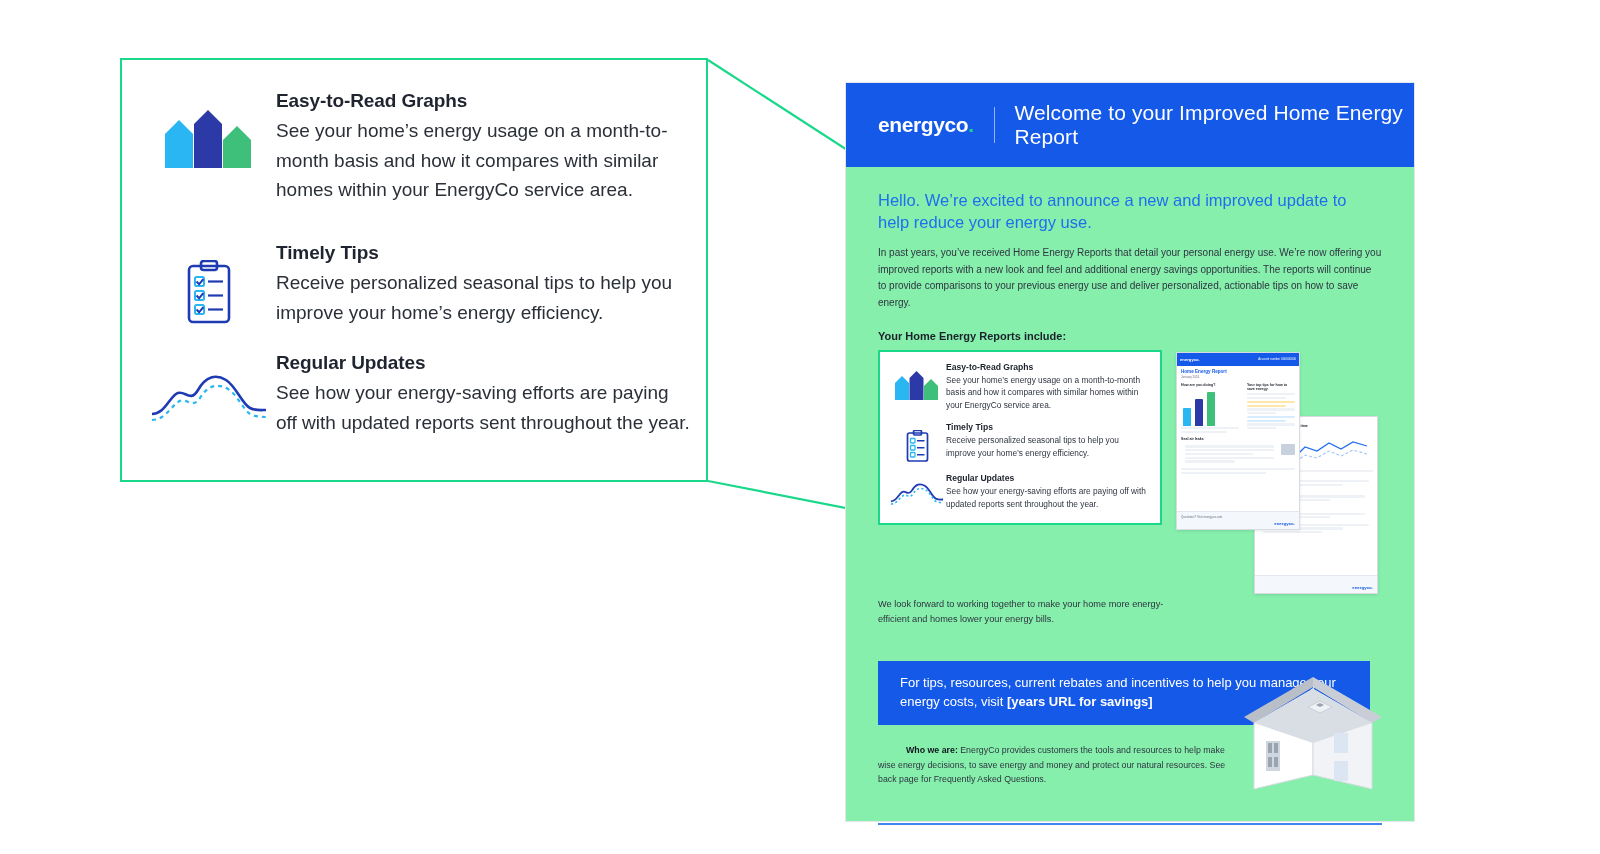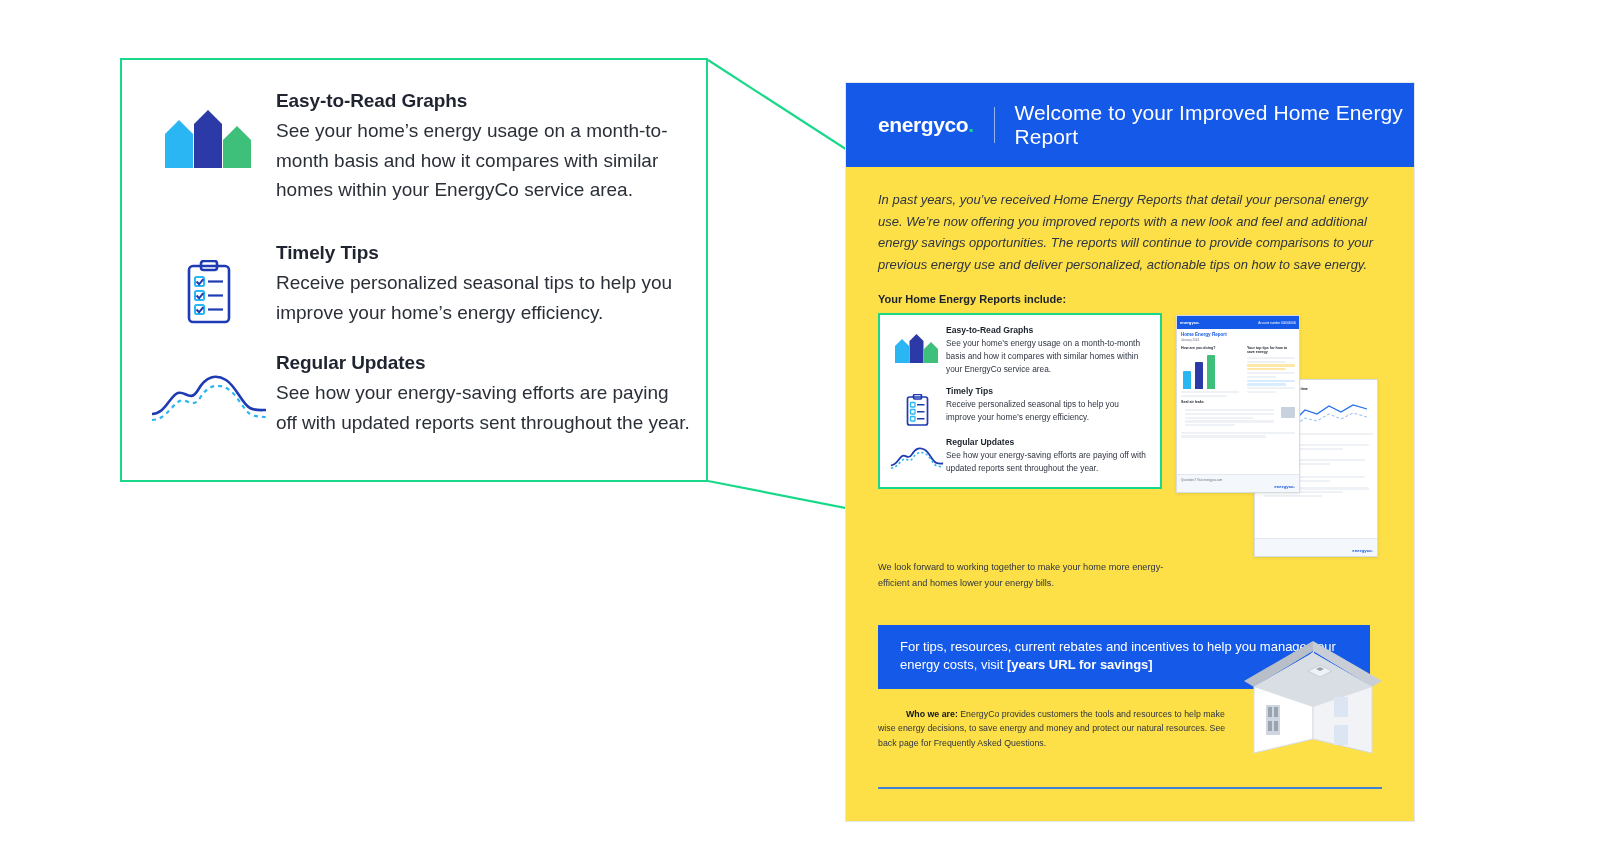--- a/index.html
+++ b/index.html
@@ -55,21 +55,21 @@
   #f2 { top:292px; }
 
   
   #connectors { position:absolute; left:0; top:0; width:1600px; height:854px; z-index:3; pointer-events:none; }
 
   
   #doc {
     position:absolute;
     left:845px; top:82px;
     width:570px; height:740px;
-    background:#fde047;
+    background:#86efac;
     border:1px solid #e3e6ea;
     z-index:4;
   }
   #docHeader {
     height:84px;
     background:#1459e8;
     display:flex;
     align-items:center;
     padding-left:32px;
   }
@@ -93,25 +93,24 @@
 
   #docBody { padding:22px 32px 0 32px; position:relative; }
 
   #lede {
     font-size:16.5px;
     line-height:1.34;
     color:#1f6ef0;
     margin:0 0 12px 0;
   }
   #intro {
-    font-size:13px;
+    font-size:10px;
     line-height:1.66;
     color:#2e3440;
     margin:0 0 18px 0;
-    font-style:italic;
   }
   #includeHeading {
     font-size:11px;
     font-weight:bold;
     color:#1c222c;
     margin:0 0 8px 0;
   }
 
   #midRow { display:flex; align-items:flex-start; }
 
@@ -274,20 +273,21 @@
 <div id="doc">
 
   <div id="docHeader">
     <div id="logo"><span>energyco</span><span class="dot">.</span></div>
     <div id="logoDivider"></div>
     <div id="headerTitle">Welcome to your Improved Home Energy Report</div>
   </div>
 
   <div id="docBody">
 
+    <p id="lede">Hello. We’re excited to announce a new and improved update to help reduce your energy use.</p>
     <p id="intro">In past years, you’ve received Home Energy Reports that detail your personal energy use. We’re now offering you improved reports with a new look and feel and additional energy savings opportunities. The reports will continue to provide comparisons to your previous energy use and deliver personalized, actionable tips on how to save energy.</p>
     <p id="includeHeading">Your Home Energy Reports include:</p>
 
     <div id="midRow">
 
       <div id="featBox">
 
         <div class="dfeat">
           <div class="di">
             <svg width="46" height="31" viewBox="0 0 92 62" xmlns="http://www.w3.org/2000/svg">

